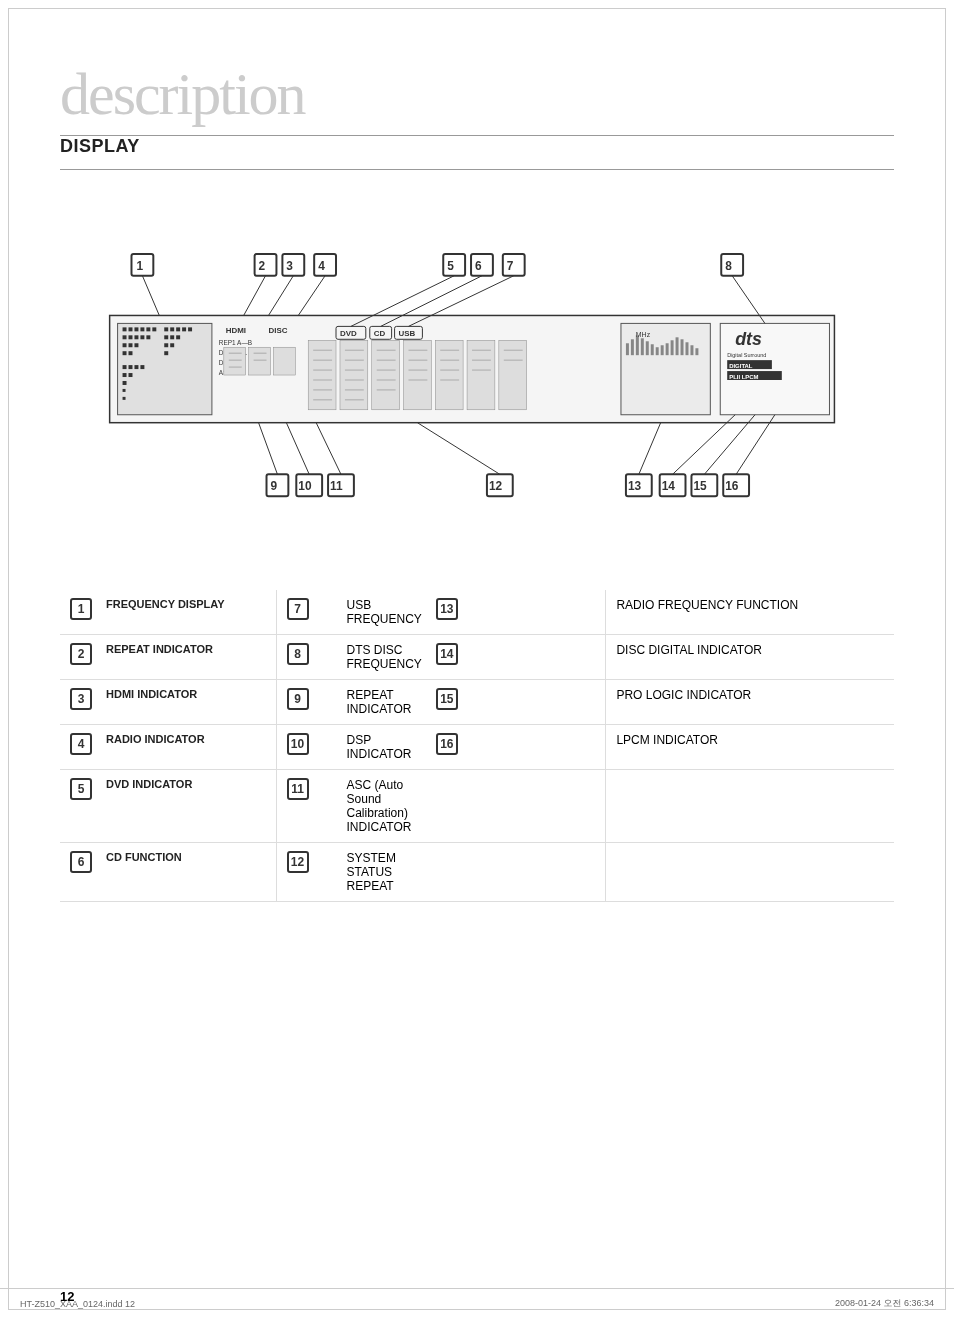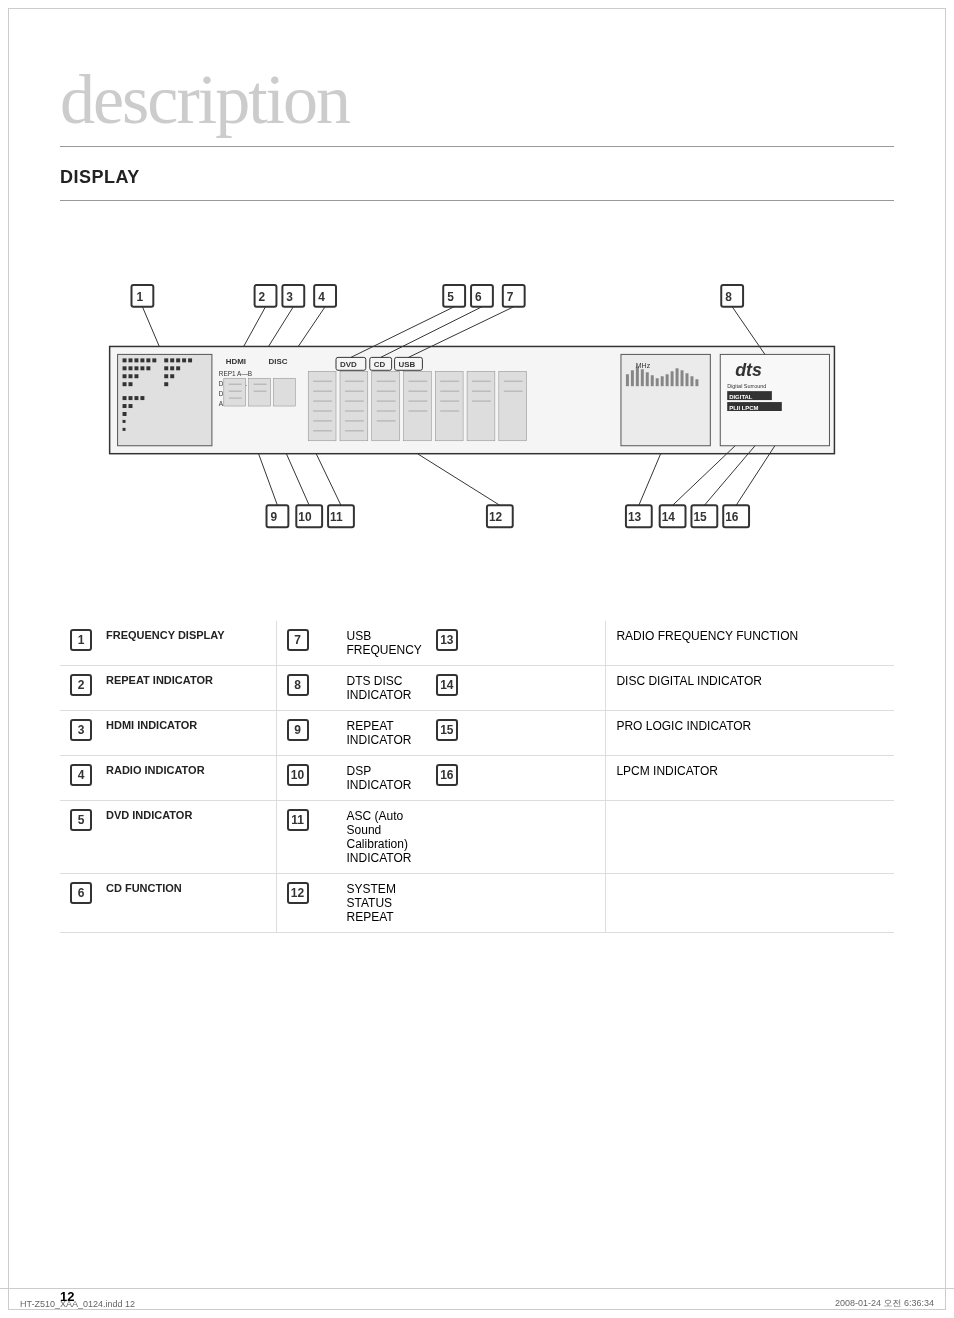--- a/index.html
+++ b/index.html
@@ -17,27 +17,26 @@
       border: 1px solid #ccc;
       pointer-events: none;
     }
 
     .page-content {
       padding: 60px 60px 40px 60px;
     }
 
     
     .page-title {
-      font-size: 70px;
+      font-size: 60px;
       font-weight: 300;
       color: #ccc;
       letter-spacing: -2px;
       border-bottom: 1px solid #999;
       padding-bottom: 6px;
-      margin-bottom: 20px;
       font-family: Georgia, serif;
     }
 
     
     .section-heading {
       font-size: 18px;
       font-weight: 700;
       color: #222;
       border-bottom: 1px solid #999;
       padding-bottom: 12px;
@@ -375,21 +374,21 @@
         <td><span class="num-badge">7</span></td>
         <td>USB FREQUENCY</td>
         <td><span class="num-badge">13</span></td>
         <td>RADIO FREQUENCY FUNCTION</td>
       </tr>
 
       <tr>
         <td><span class="num-badge">2</span></td>
         <td>REPEAT INDICATOR</td>
         <td><span class="num-badge">8</span></td>
-        <td>DTS DISC INDICATOR</td>
+        <td>DTS DISC FREQUENCY</td>
         <td><span class="num-badge">14</span></td>
         <td>DISC DIGITAL INDICATOR</td>
       </tr>
 
       <tr>
         <td><span class="num-badge">3</span></td>
         <td>HDMI INDICATOR</td>
         <td><span class="num-badge">9</span></td>
         <td>REPEAT  INDICATOR</td>
         <td><span class="num-badge">15</span></td>

